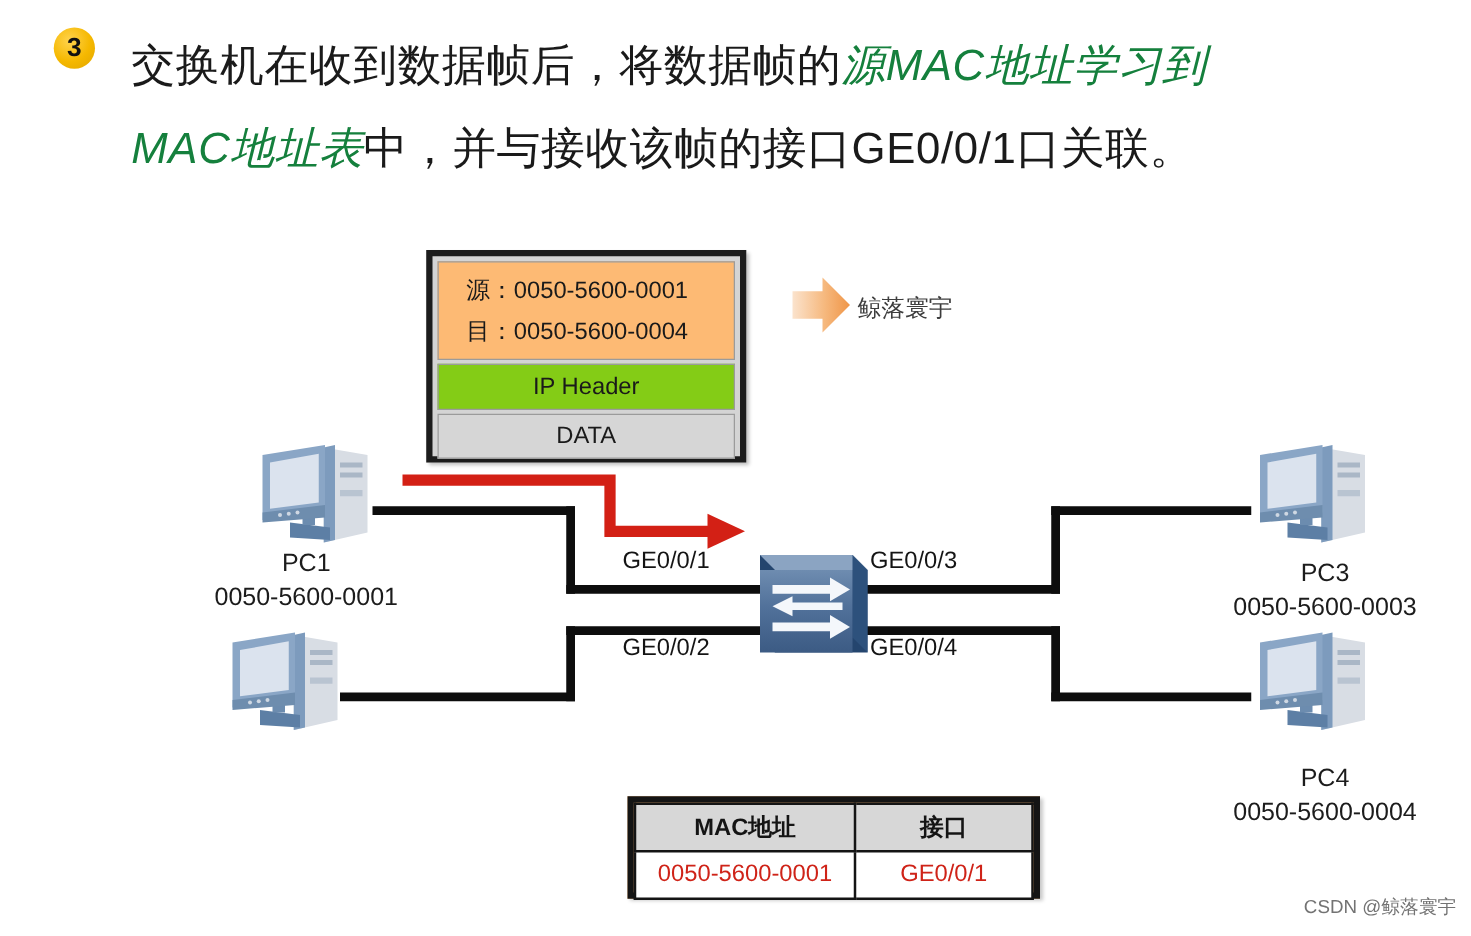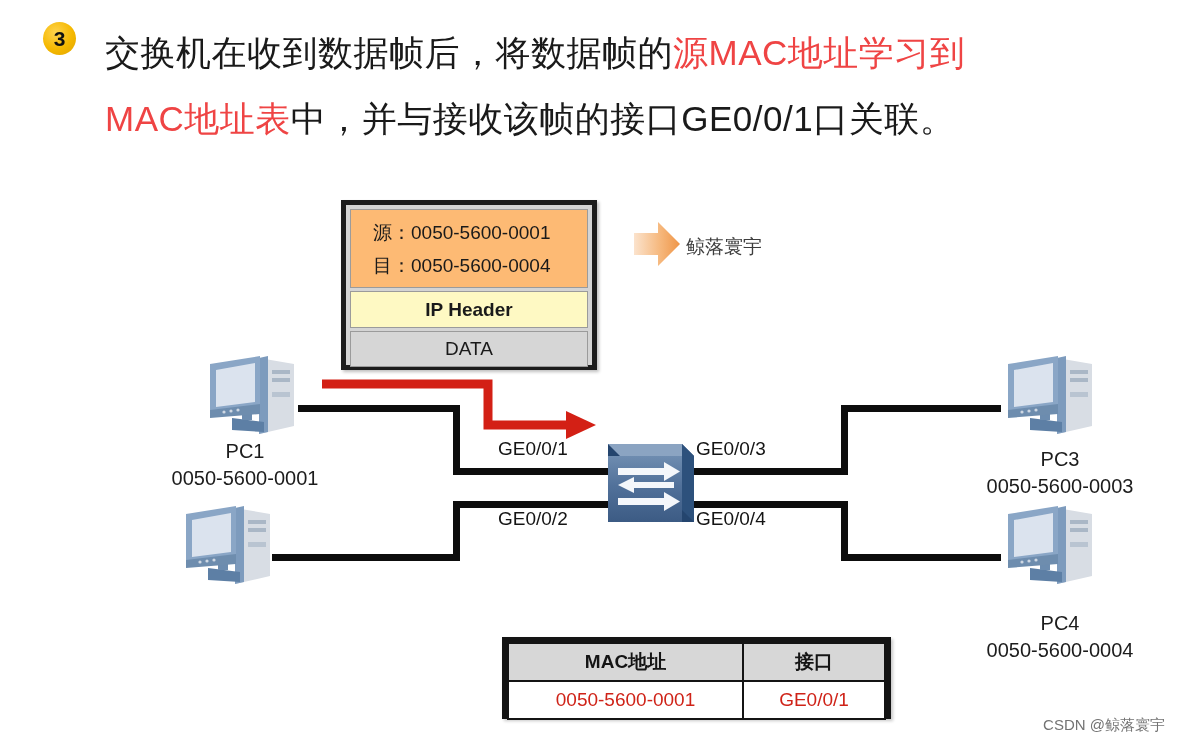--- a/index.html
+++ b/index.html
@@ -40,21 +40,21 @@
     left: 105px;
     top: 20px;
     width: 950px;
     font-size: 35px;
     line-height: 66px;
     color: #1a1a1a;
     letter-spacing: 0.5px;
     font-weight: 500;
     font-family: "Liberation Sans", "DejaVu Sans", sans-serif;
   }
-  .heading .hl { color: #ef4444; }
+  .heading .hl { color: #15803d; font-style: italic; }
 
   
   .frame-box {
     position: absolute;
     left: 341px;
     top: 200px;
     width: 256px;
     height: 170px;
     border: 5px solid #1c1c1c;
     box-sizing: border-box;
@@ -84,22 +84,21 @@
   }
   .frame-l2 span {
     display: block;
     line-height: 33px;
     font-size: 19px;
     white-space: nowrap;
   }
   .frame-ip {
     top: 86px;
     height: 37px;
-    background: #fef9c3;
-    font-weight: bold;
+    background: #84cc16;
   }
   .frame-data {
     top: 126px;
     height: 36px;
     background: #d6d6d6;
   }
 
   
   .callout-arrow {
     position: absolute;
@@ -148,21 +147,21 @@
     font-size: 19px;
     color: #141414;
     white-space: nowrap;
   }
 
   
   .mac-table {
     position: absolute;
     left: 502px;
     top: 637px;
-    width: 389px;
+    width: 330px;
     height: 82px;
     border: 5px solid #141414;
     box-sizing: border-box;
     background: #fdba74;
     box-shadow: 2px 2px 3px rgba(0,0,0,0.22);
   }
   .mac-table table {
     width: 100%;
     height: 100%;
     border-collapse: collapse;

